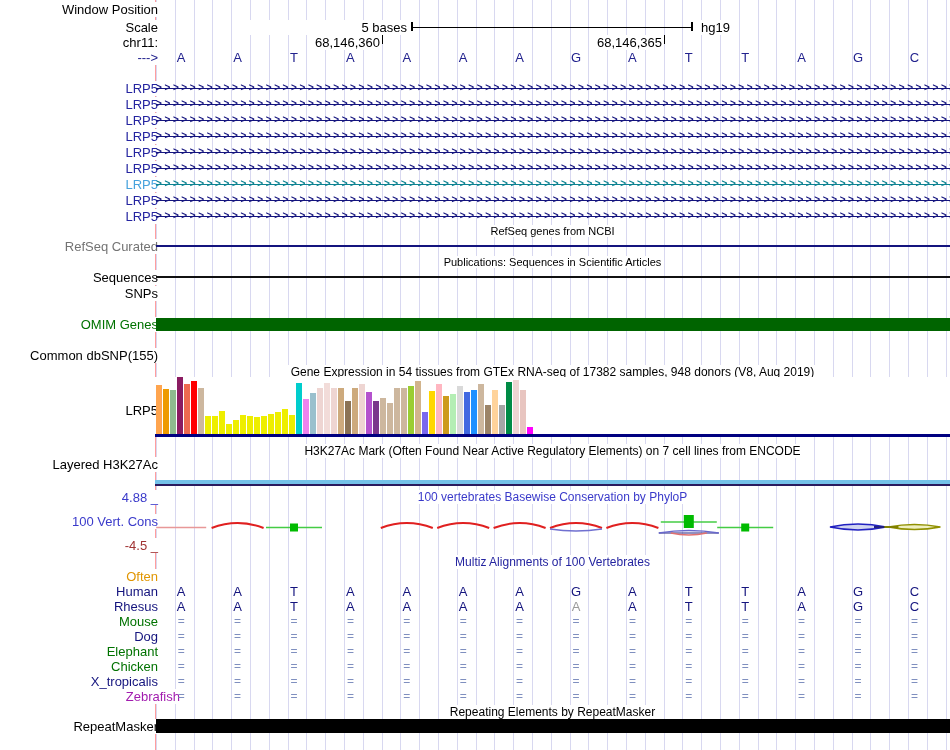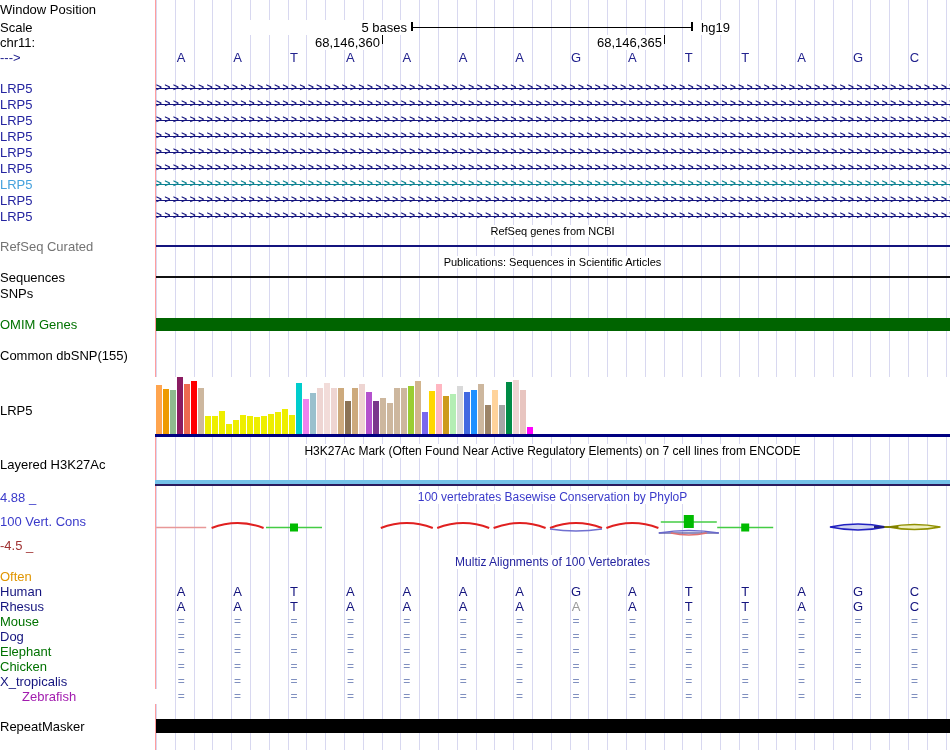--- a/index.html
+++ b/index.html
@@ -1,21 +1,21 @@
 <!DOCTYPE html>
 <html><head>
 <meta charset="utf-8">
 <style>
   html,body{margin:0;padding:0;background:#fff;}
   #canvas{position:relative;width:950px;height:750px;background:#fff;overflow:hidden;
           font-family:"Liberation Sans","DejaVu Sans",sans-serif;font-size:13px;color:#000;}
   .grid{position:absolute;left:156px;top:0;width:794px;height:750px;
         background:repeating-linear-gradient(to right,#D8D8F0 0 1px,transparent 1px 18.8px);}
   .pink{position:absolute;left:155px;top:0;width:1px;height:750px;background:#FF9D9D;}
-  .lbl{position:absolute;left:0;width:150px;text-align:left;white-space:nowrap;background:#fff;}
+  .lbl{position:absolute;left:8px;width:150px;text-align:right;white-space:nowrap;background:#fff;}
   .blue{color:#737373;}
   .green{color:#007200;}
   .consblue{color:#3A3ACA;}
   .consred{color:#A03333;}
   .ctitle{position:absolute;left:155px;width:795px;text-align:center;white-space:nowrap;}
   .ctitle span{background:#fff;padding:0 3px;}
   .small{font-size:11px;}
   .mid{font-size:12px;}
   .hline{position:absolute;left:156px;width:794px;}
   .chev{position:absolute;left:156px;width:794px;overflow:hidden;white-space:nowrap;
@@ -108,20 +108,21 @@
   <div class="lbl" style="top:270px">Sequences</div>
   <div class="hline" style="top:276px;height:1.5px;background:#111"></div>
 
   <div class="lbl" style="top:286px">SNPs</div>
 
   <div class="lbl green" style="top:317px">OMIM Genes</div>
   <div class="hline" style="top:318px;height:13px;background:#006400"></div>
 
   <div class="lbl" style="top:348px">Common dbSNP(155)</div>
 
+  <div class="ctitle mid" style="top:365px"><span>Gene Expression in 54 tissues from GTEx RNA-seq of 17382 samples, 948 donors (V8, Aug 2019)</span></div>
   <div style="position:absolute;left:155px;top:377px;width:795px;height:60px;background:#fff"></div>
   <div class="lbl" style="top:403px">LRP5</div>
   <div id="gtex-bars">
       <div class="bar" style="left: 156px; top: 385px; height: 49px; background: rgb(255, 165, 79);"></div>
       <div class="bar" style="left: 163px; top: 389px; height: 45px; background: rgb(238, 154, 0);"></div>
       <div class="bar" style="left: 170px; top: 390px; height: 44px; background: rgb(143, 188, 143);"></div>
       <div class="bar" style="left: 177px; top: 377px; height: 57px; background: rgb(139, 28, 98);"></div>
       <div class="bar" style="left: 184px; top: 384px; height: 50px; background: rgb(238, 106, 80);"></div>
       <div class="bar" style="left: 191px; top: 381px; height: 53px; background: rgb(255, 0, 0);"></div>
       <div class="bar" style="left: 198px; top: 388px; height: 46px; background: rgb(205, 183, 158);"></div>
@@ -326,15 +327,16 @@
       <div class="ditto" style="top: 689px; left: 508.6px;">=</div>
       <div class="ditto" style="top: 689px; left: 565px;">=</div>
       <div class="ditto" style="top: 689px; left: 621.4px;">=</div>
       <div class="ditto" style="top: 689px; left: 677.8px;">=</div>
       <div class="ditto" style="top: 689px; left: 734.2px;">=</div>
       <div class="ditto" style="top: 689px; left: 790.6px;">=</div>
       <div class="ditto" style="top: 689px; left: 847px;">=</div>
       <div class="ditto" style="top: 689px; left: 903.4px;">=</div>
     </div>
 
+  <div class="ctitle mid" style="top:705px"><span>Repeating Elements by RepeatMasker</span></div>
   <div class="lbl" style="top:719px">RepeatMasker</div>
   <div class="hline" style="top:719px;height:14px;background:#000"></div>
 </div>
 
 </body></html>

